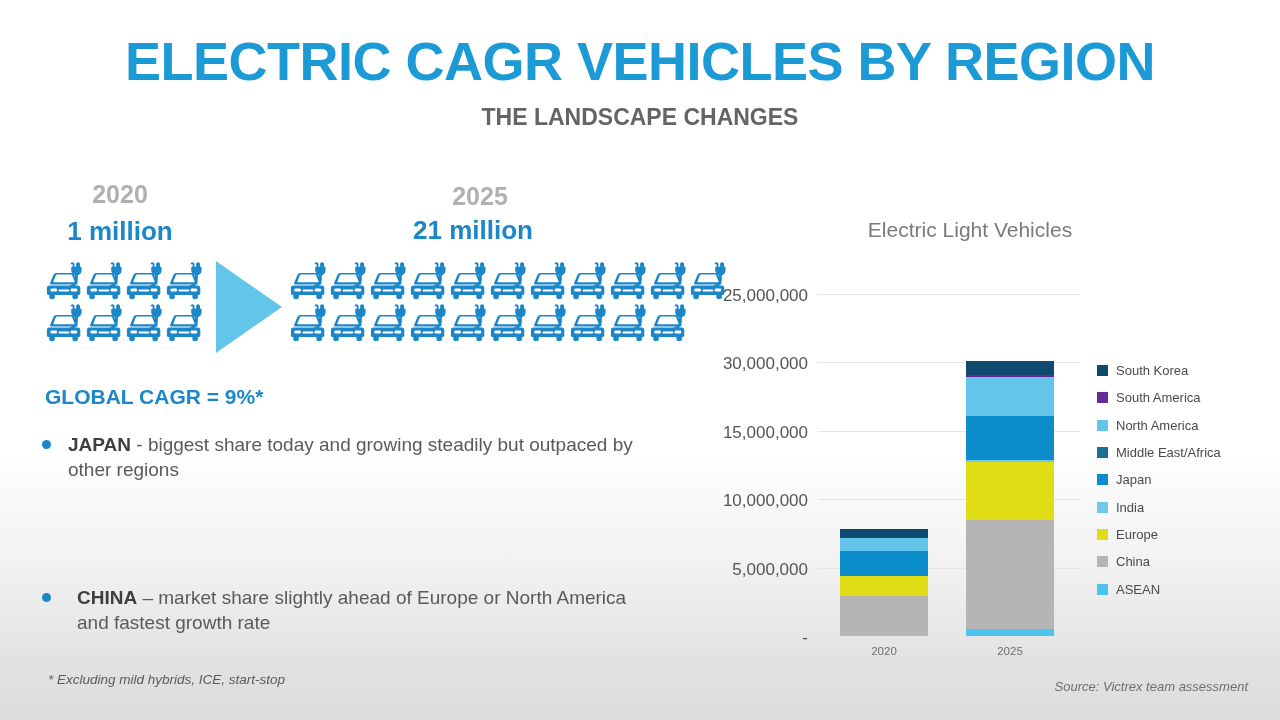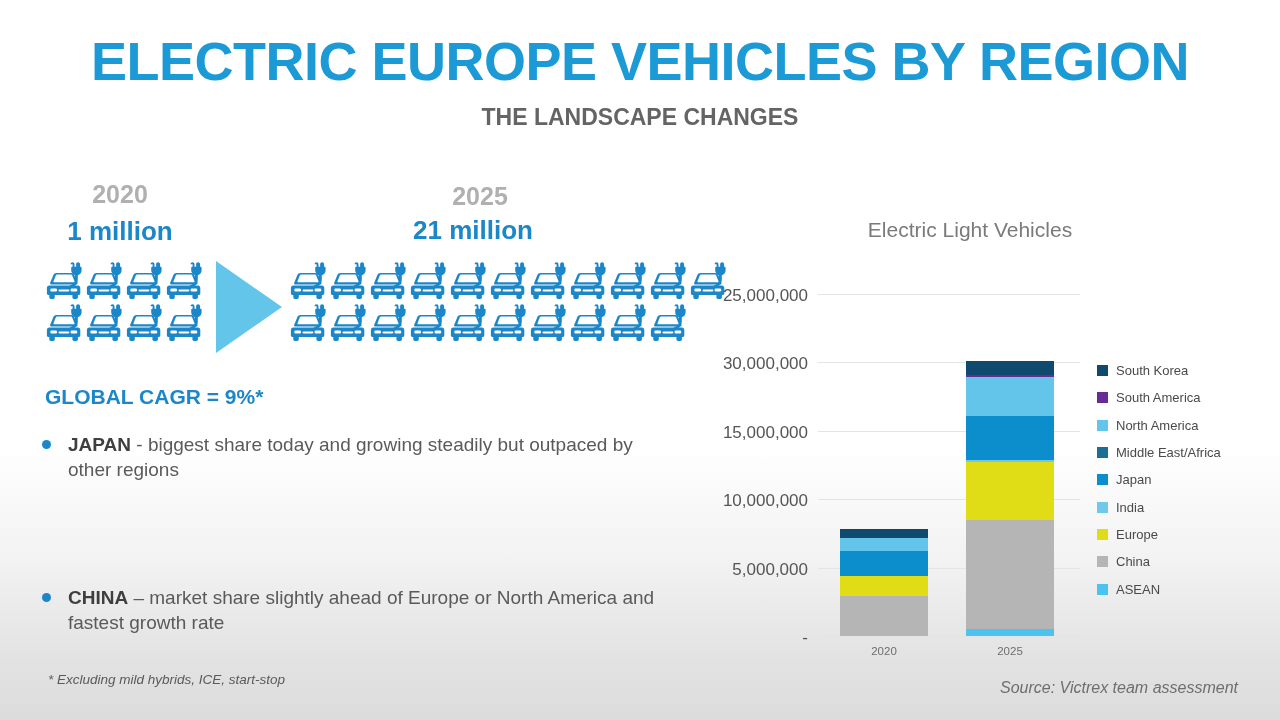--- a/index.html
+++ b/index.html
@@ -99,22 +99,22 @@
 
   #footnote {
     position: absolute;
     left: 48px; top: 672px;
     font-size: 13.5px;
     font-style: italic;
     color: #5a5a5a;
   }
   #source {
     position: absolute;
-    right: 42px; top: 679px;
-    font-size: 16px;
+    right: 32px; top: 679px;
+    font-size: 13px;
     font-style: italic;
     color: #6e6e6e;
   }
 
   
   #chart-title {
     position: absolute;
     left: 760px; top: 218px;
     width: 420px;
     text-align: center;
@@ -174,21 +174,21 @@
     font-size: 13px;
     color: #4a4a4a;
     white-space: nowrap;
   }
 </style>
 </head>
 <body>
 
 <div id="slide">
 
-  <div id="title">ELECTRIC EUROPE VEHICLES BY REGION</div>
+  <div id="title">ELECTRIC CAGR VEHICLES BY REGION</div>
   <div id="subtitle">THE LANDSCAPE CHANGES</div>
 
   <div class="year-label" style="left:45px; top:180px; width:150px;">2020</div>
   <div class="count-label" style="left:45px; top:216px; width:150px;">1 million</div>
   <div class="car-grid" id="cars-left" style="left:44px; top:261px; width:170px;">
       <div class="car-row">
         <div class="car">
           <svg width="40" height="42" viewBox="0 0 40 42" xmlns="http://www.w3.org/2000/svg">
             <g fill="#1b87c9">
               <path d="M26.5 3.2c0-1.1.9-2 2-2s2 .9 2 2v2.6h1.6V3.2c0-1.1.9-2 2-2s2 .9 2 2v2.6h.6c.5 0 .9.4.9.9v2.6c0 2.4-1.6 4.4-3.8 5v4.2c0 4.6-3.2 7.2-7.1 8.6l-1-2.7c3.3-1.2 5.3-3 5.3-5.9v-4.2c-2.2-.6-3.8-2.6-3.8-5V6.7c0-.5.4-.9.9-.9h.5V3.2z"></path>
@@ -582,21 +582,21 @@
     </div>
 
   <div id="cagr">GLOBAL CAGR = 9%*</div>
 
   <div class="bullet-row" style="top:432px;">
     <div class="bullet-dot"></div>
     <div class="bullet-text"><b>JAPAN</b><span> - biggest share today and growing steadily but outpaced by other regions</span></div>
   </div>
 
 
-  <div class="bullet-row" style="top:585px;">
+  <div class="bullet-row" style="top:585px;gap:9px;">
     <div class="bullet-dot"></div>
     <div class="bullet-text"><b>CHINA</b><span> – market share slightly ahead of Europe or North America and fastest growth rate</span></div>
   </div>
 
   <div id="footnote">* Excluding mild hybrids, ICE, start-stop</div>
   <div id="source">Source: Victrex team assessment</div>
 
   <div id="chart-title">Electric Light Vehicles</div>
   <div id="chart-area">
     <div id="plot">

